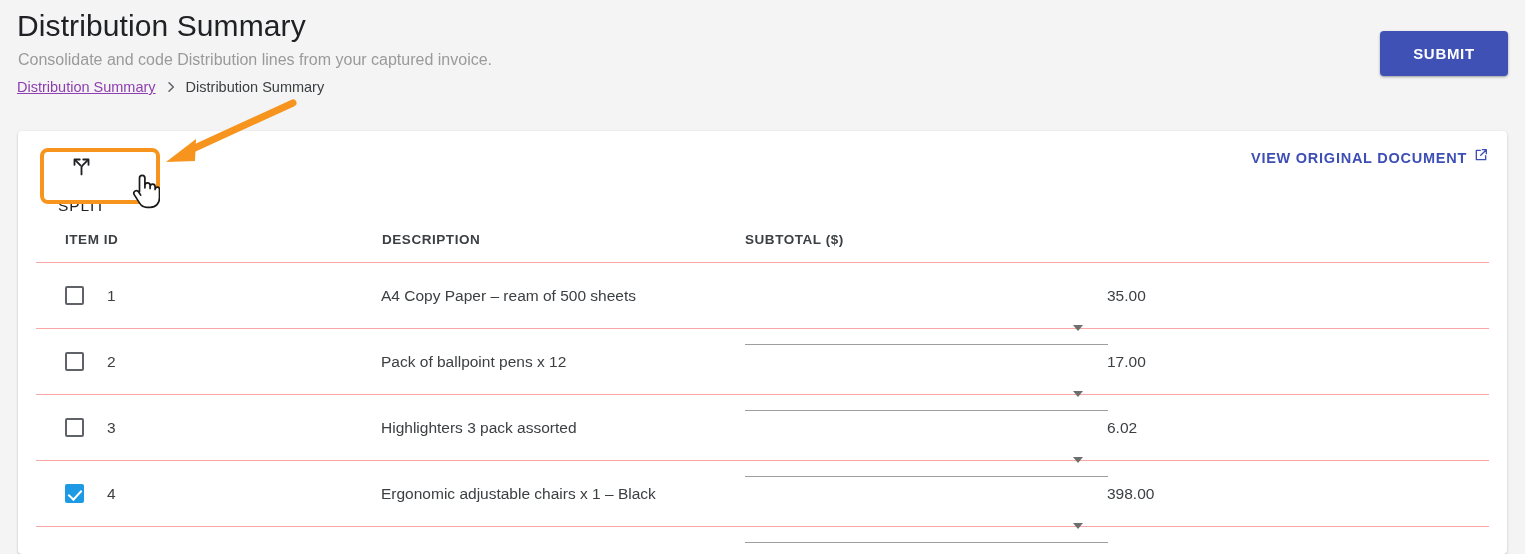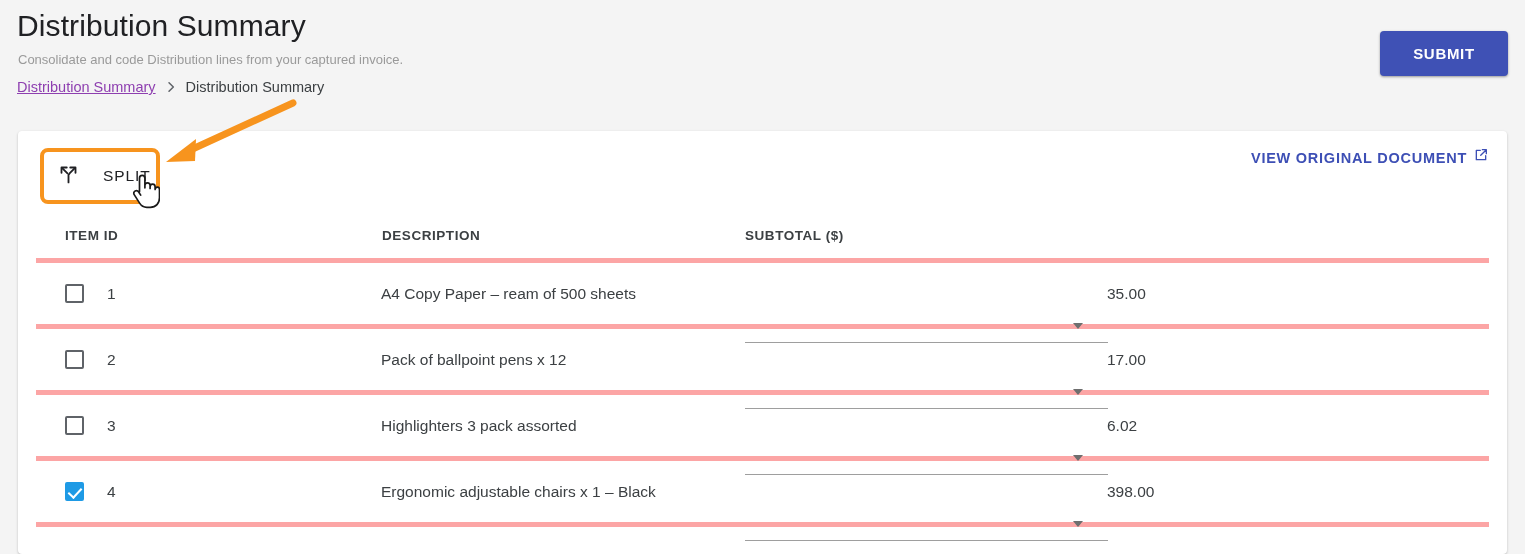--- a/index.html
+++ b/index.html
@@ -34,21 +34,21 @@
     font-weight: 400;
     color: #202124;
     letter-spacing: 0.1px;
     line-height: 38px;
   }
 
   .page-subtitle {
     position: absolute;
     left: 18px;
     top: 51px;
-    font-size: 13px;
+    font-size: 16px;
     color: #9a9a9a;
     line-height: 18px;
   }
 
   .breadcrumb {
     position: absolute;
     left: 17px;
     top: 78px;
     display: flex;
     align-items: center;
@@ -124,31 +124,32 @@
     z-index: 6;
   }
 
   .split-button {
     position: absolute;
     left: 30px;
     top: 25px;
     height: 40px;
     display: flex;
     align-items: center;
-    gap: 24px;
+    gap: 16px;
     padding: 0 10px;
     background: transparent;
     border: none;
     cursor: pointer;
     font-family: "Liberation Sans", sans-serif;
     font-size: 15.5px;
     font-weight: 500;
     letter-spacing: 0.9px;
     color: #202124;
     z-index: 4;
+    flex-direction: column;
   }
 
   .merge-button {
     position: absolute;
     left: 168px;
     top: 25px;
     height: 40px;
     display: flex;
     align-items: center;
     gap: 10px;
@@ -185,21 +186,21 @@
     left: 18px;
     top: 76px;
     width: 1453px;
   }
 
   .t-row {
     position: relative;
     display: flex;
     align-items: center;
     height: 66px;
-    border-bottom: 5px solid #fca5a5;
+    border-bottom: 1px solid #fca5a5;
   }
   .t-row.header {
     height: 56px;
     align-items: flex-end;
     padding-bottom: 15px;
   }
 
   .col-item    { width: 345px; display: flex; align-items: center; }
   .col-desc    { width: 363px; }
   .col-account { width: 363px; position: relative; }

